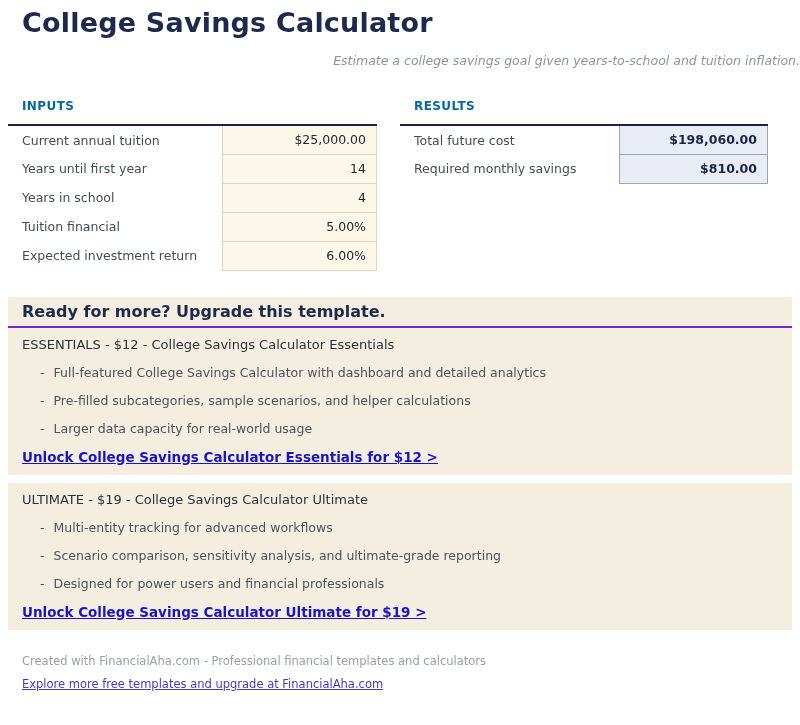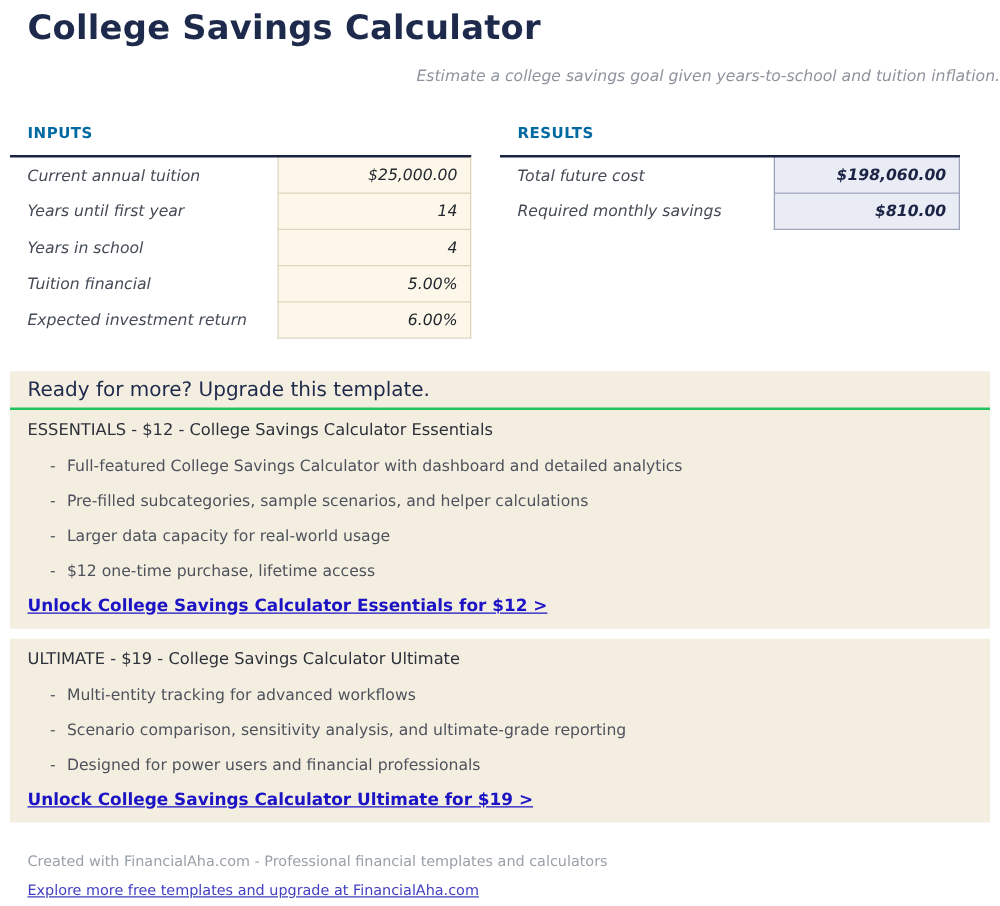--- a/index.html
+++ b/index.html
@@ -43,21 +43,21 @@
     padding-left: 14px;
     margin-bottom: 9px;
     line-height: 18px;
   }
 
   table.calc-table {
     width: 100%;
     border-collapse: collapse;
     border-top: 2px solid #1a2442;
   }
-  table.calc-table td { height: 29px; font-size: 12.5px; font-style: italic; }
+  table.calc-table td { height: 29px; font-size: 12.5px; }
   td.row-label {
     color: #454b56;
     padding-left: 14px;
     background: #ffffff;
   }
   td.cell-value {
     text-align: right;
     padding-right: 10px;
   }
   .inputs td.cell-value {
@@ -72,24 +72,24 @@
     border: 1px solid #9ba2b9;
     color: #1b2445;
     font-weight: bold;
   }
 
   .upgrade {
     margin: 26px 8px 0 8px;
   }
   .upgrade-banner {
     background: #f4eee0;
-    border-bottom: 2px solid #22c55e;
+    border-bottom: 2px solid #6d28d9;
     padding: 3px 14px;
     font-size: 16px;
-    font-weight: normal;
+    font-weight: bold;
     color: #1d2a4b;
     line-height: 23px;
     margin-top: 22px;
   }
   .tier-block {
     background: #f4eee0;
     padding: 7px 14px 8px 14px;
   }
   .tier-block.first { margin-bottom: 8px; }
   .tier-title {
@@ -188,21 +188,20 @@
 </div>
 
 <div class="upgrade">
   <div class="upgrade-banner">Ready for more? Upgrade this template.</div>
 
   <div class="tier-block first">
     <div class="tier-title">ESSENTIALS - $12 - College Savings Calculator Essentials</div>
     <div class="tier-feature"><span class="dash">-</span><span>Full-featured College Savings Calculator with dashboard and detailed analytics</span></div>
     <div class="tier-feature"><span class="dash">-</span><span>Pre-filled subcategories, sample scenarios, and helper calculations</span></div>
     <div class="tier-feature"><span class="dash">-</span><span>Larger data capacity for real-world usage</span></div>
-    <div class="tier-feature"><span class="dash">-</span><span>$12 one-time purchase, lifetime access</span></div>
     <a class="unlock-link">Unlock College Savings Calculator Essentials for $12 &gt;</a>
   </div>
 
   <div class="tier-block">
     <div class="tier-title">ULTIMATE - $19 - College Savings Calculator Ultimate</div>
     <div class="tier-feature"><span class="dash">-</span><span>Multi-entity tracking for advanced workflows</span></div>
     <div class="tier-feature"><span class="dash">-</span><span>Scenario comparison, sensitivity analysis, and ultimate-grade reporting</span></div>
     <div class="tier-feature"><span class="dash">-</span><span>Designed for power users and financial professionals</span></div>
     <a class="unlock-link">Unlock College Savings Calculator Ultimate for $19 &gt;</a>
   </div>

